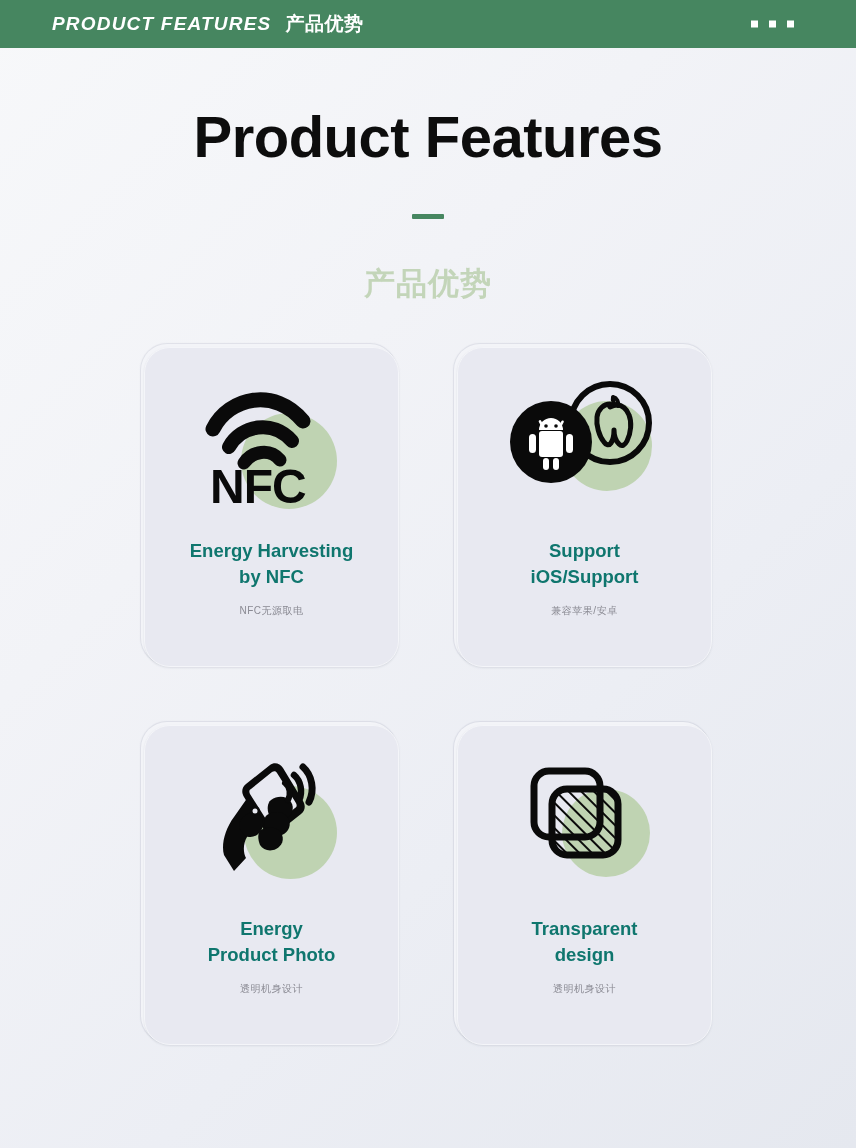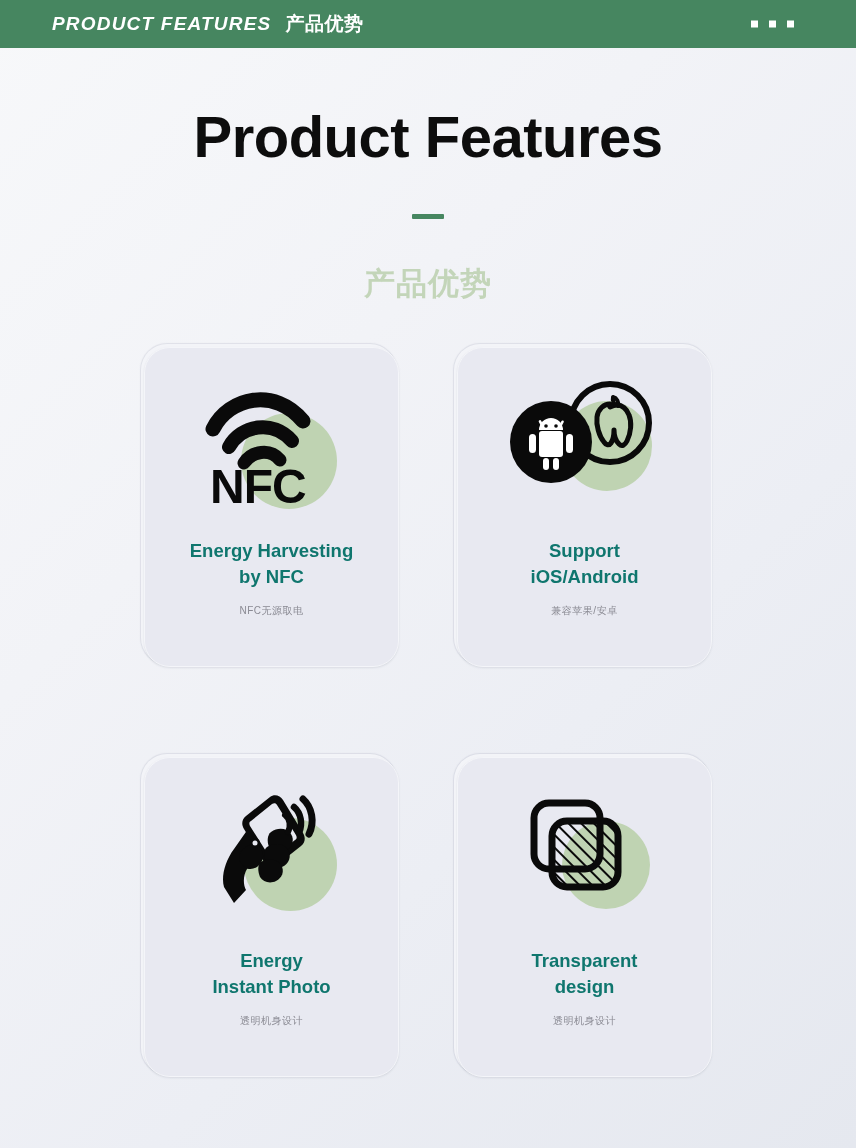--- a/index.html
+++ b/index.html
@@ -80,21 +80,21 @@
     color:#c3d5b9;
     letter-spacing:1px;
   }
 
   
   .grid {
     margin:42px auto 0 auto;
     width:568px;
     display:grid;
     grid-template-columns:1fr 1fr;
-    gap:90px 58px;
+    gap:58px 58px;
   }
 
   .card-wrap { position:relative; }
 
   .card {
     position:relative;
     height:320px;
     border-radius:26px;
     background:#e8e9f1;
     border:1.5px solid #f4f5f9;
@@ -212,21 +212,21 @@
               <rect x="30" y="19" width="2.6" height="9" rx="1.3" transform="rotate(-28 31 23)"></rect>
               <rect x="50" y="19" width="2.6" height="9" rx="1.3" transform="rotate(28 51 23)"></rect>
             </g>
             <circle cx="36" cy="25" r="1.8" fill="#0a0a0a"></circle>
             <circle cx="46" cy="25" r="1.8" fill="#0a0a0a"></circle>
           </svg>
         </div>
       </div>
       <div class="card-title">
         <span>Support</span><br>
-        <span>iOS/Android</span>
+        <span>iOS/Support</span>
       </div>
       <div class="card-sub">兼容苹果/安卓</div>
     </div>
   </div>
 
   <div class="card-wrap">
     <div class="card">
       <div class="icon-area">
         <div class="icon-box">
           <div class="blob" style="width:93px;height:93px;left:47px;top:35px;"></div>
@@ -259,21 +259,21 @@
                 <path d="M104 10 C113 18 116 33 110 45" stroke-width="7"></path>
                 <path d="M95 18 C102 24 104 35 100 44" stroke-width="6.5"></path>
                 <path d="M86 26 C91 30 92 37 89 43" stroke-width="6"></path>
               </g>
             </g>
           </svg>
         </div>
       </div>
       <div class="card-title">
         <span>Energy</span><br>
-        <span>Instant Photo</span>
+        <span>Product Photo</span>
       </div>
       <div class="card-sub">透明机身设计</div>
     </div>
   </div>
 
   <div class="card-wrap">
     <div class="card">
       <div class="icon-area">
         <div class="icon-box">
           <div class="blob" style="width:88px;height:88px;left:52px;top:38px;"></div>

